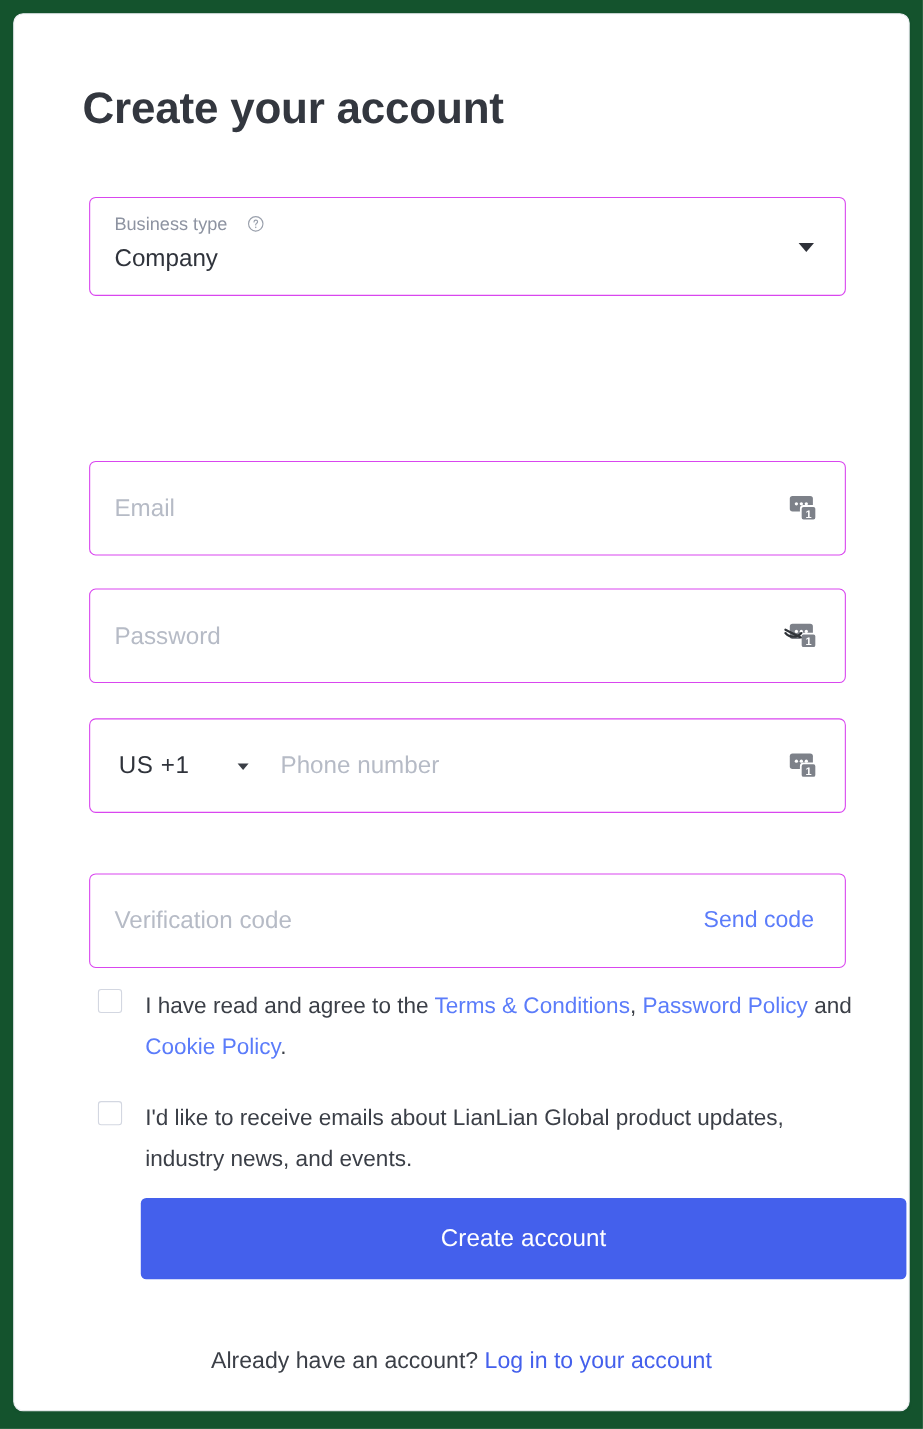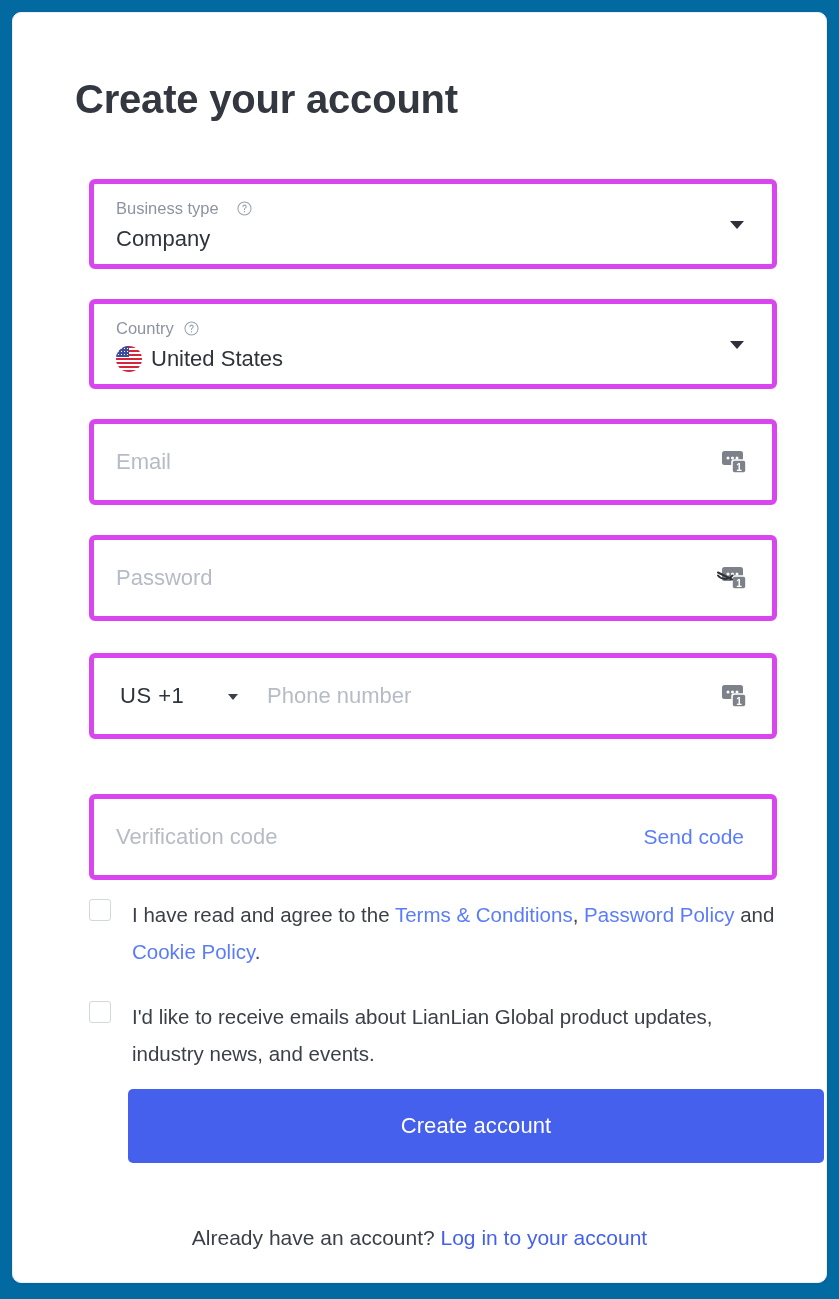--- a/index.html
+++ b/index.html
@@ -12,21 +12,21 @@
     height: 1299px;
     font-family: "Liberation Sans", sans-serif;
     -webkit-font-smoothing: antialiased;
     overflow: hidden;
   }
 
   .page {
     position: relative;
     width: 839px;
     height: 1299px;
-    background: #0369a1;
+    background: #14532d;
   }
 
   .card {
     position: absolute;
     left: 12px;
     top: 12px;
     width: 815px;
     height: 1271px;
     box-sizing: border-box;
     background: #ffffff;
@@ -50,25 +50,25 @@
     font-size: 40px;
     font-weight: bold;
     color: #33373f;
     letter-spacing: -0.2px;
     white-space: nowrap;
   }
 
   
   .field {
     position: absolute;
-    left: 76px;
+    left: 68px;
     width: 688px;
     box-sizing: border-box;
     background: #ffffff;
-    border: 5px solid #d946ef;
+    border: 1px solid #d946ef;
     border-radius: 6px;
   }
 
   .field-select { height: 90px; }
   .field-input  { height: 86px; }
 
   .field-label {
     position: absolute;
     left: 22px;
     top: 15px;
@@ -292,40 +292,20 @@
               <circle cx="8" cy="8" r="7" fill="none" stroke="#9aa0ac" stroke-width="1.1"></circle>
               <path d="M6.3 6.1c0-1 .8-1.7 1.8-1.7s1.7.7 1.7 1.6c0 .8-.5 1.2-1.1 1.6-.5.3-.7.6-.7 1.1v.3" fill="none" stroke="#9aa0ac" stroke-width="1.1" stroke-linecap="round"></path>
               <circle cx="8" cy="11.4" r="0.75" fill="#9aa0ac"></circle>
             </svg>
           </span>
         </div>
         <div class="field-value">Company</div>
         <div class="caret-down"></div>
       </div>
 
-      <div class="field field-select" style="top:286px;">
-        <div class="field-label">
-          <span>Country</span>
-          <span class="help-icon" style="margin-left:6px;">
-            <svg width="15" height="15" viewBox="0 0 16 16">
-              <circle cx="8" cy="8" r="7" fill="none" stroke="#9aa0ac" stroke-width="1.1"></circle>
-              <path d="M6.3 6.1c0-1 .8-1.7 1.8-1.7s1.7.7 1.7 1.6c0 .8-.5 1.2-1.1 1.6-.5.3-.7.6-.7 1.1v.3" fill="none" stroke="#9aa0ac" stroke-width="1.1" stroke-linecap="round"></path>
-              <circle cx="8" cy="11.4" r="0.75" fill="#9aa0ac"></circle>
-            </svg>
-          </span>
-        </div>
-        <div class="field-value">
-          <span class="flag-emoji">
-            <span class="stripes"></span>
-            <span class="canton"></span>
-          </span>
-          <span>United States</span>
-        </div>
-        <div class="caret-down"></div>
-      </div>
 
       <div class="field field-input" style="top:406px;padding-left:24px;">
         <div class="placeholder">Email</div>
         <div class="autofill-icon">
           <svg width="40" height="40" viewBox="0 0 40 40">
             <rect x="8" y="9" width="21" height="14" rx="2.5" fill="#7d8189"></rect>
             <circle cx="14" cy="16" r="1.5" fill="#ffffff"></circle>
             <circle cx="18.5" cy="16" r="1.5" fill="#ffffff"></circle>
             <circle cx="23" cy="16" r="1.5" fill="#ffffff"></circle>
             <rect x="18" y="18" width="14" height="13" rx="2.5" fill="#7d8189" stroke="#ffffff" stroke-width="1.6"></rect>

